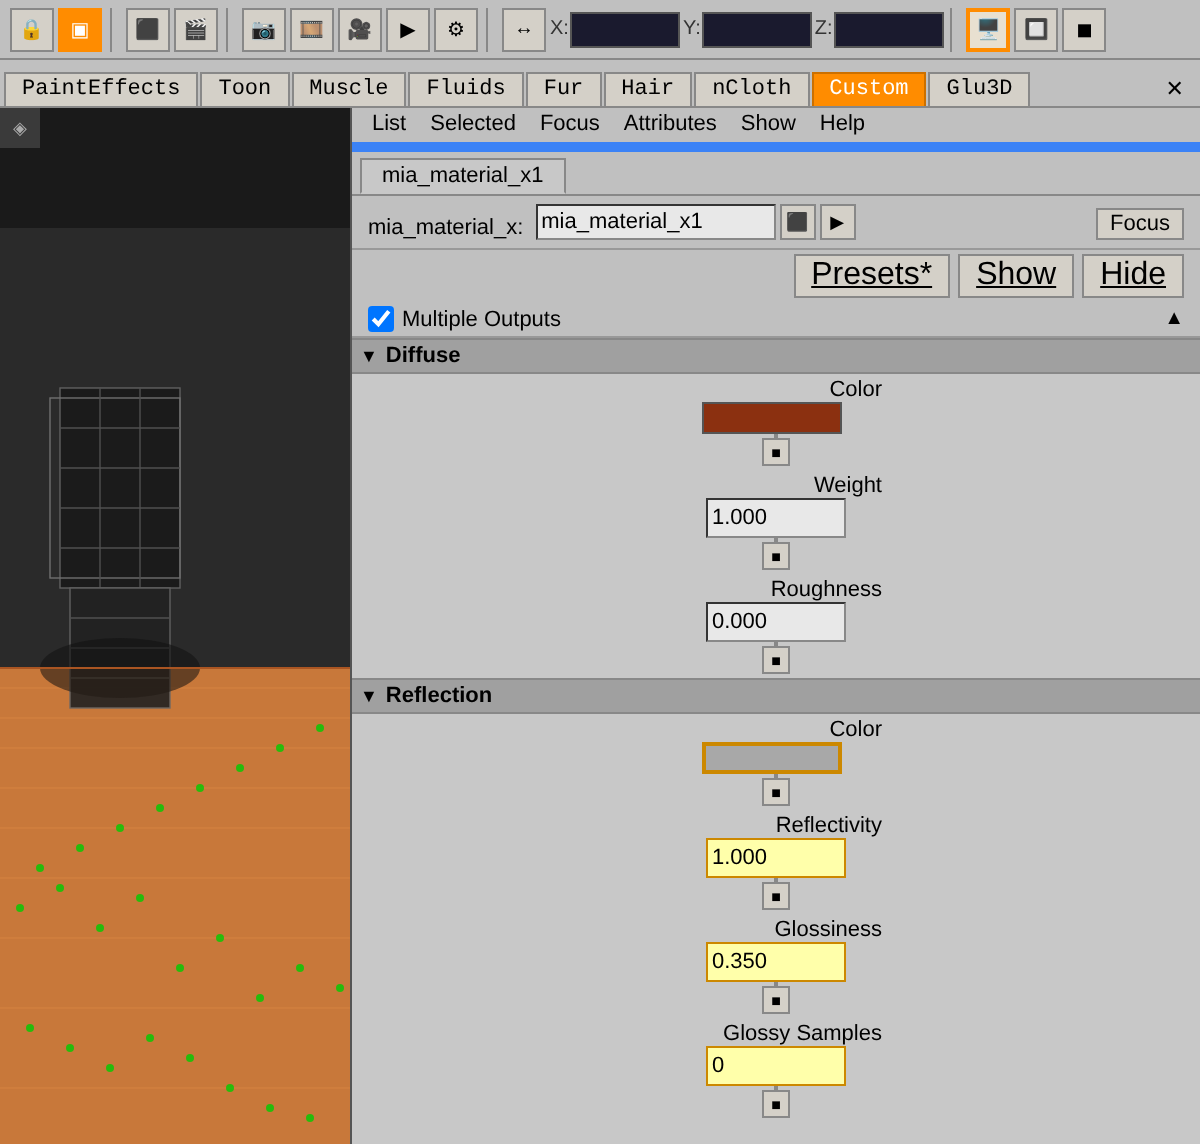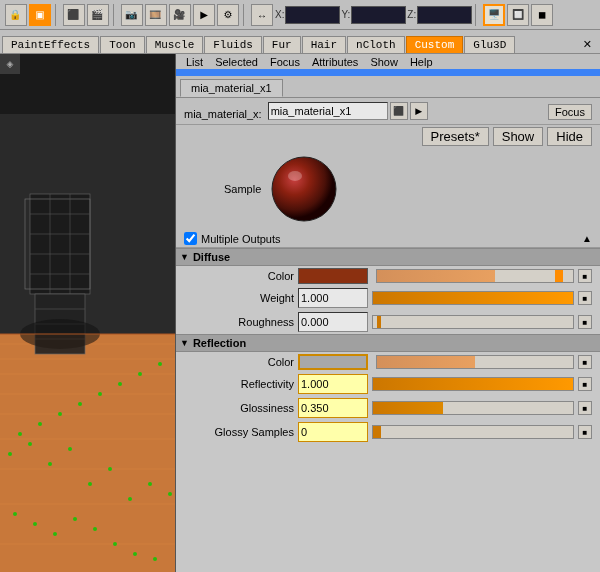--- a/index.html
+++ b/index.html
@@ -112,23 +112,23 @@
       display: flex;
       flex-direction: column;
       overflow: hidden;
     }
 
     
     #attr-header {
       height: 22px;
       background: #c0c0c0;
       display: flex;
-      align-items: center;
+      align-items: flex-start;
       padding: 0 4px;
-      border-bottom: 7px solid #3b82f6;
+      border-bottom: 5px solid #3b82f6;
     }
     .attr-menu-item {
       padding: 2px 6px;
       font-size: 11px;
       cursor: pointer;
       color: #000;
     }
 
     
     #tab-bar {
@@ -186,23 +186,24 @@
       display: flex;
       align-items: center;
       justify-content: flex-end;
       padding: 2px 8px;
       background: #c0c0c0;
     }
     .action-btn {
       padding: 1px 8px;
       background: #d4d0c8;
       border: 1px solid #888;
-      font-size: 13px;
+      font-size: 16px;
       cursor: pointer;
       margin-left: 4px;
+      text-decoration: underline;
     }
 
     
     #sample-row {
       display: flex;
       align-items: center;
       padding: 6px 8px;
       background: #c0c0c0;
     }
     .sample-label {
@@ -258,20 +259,21 @@
     }
     .checkbox-label input { margin-right: 4px; }
 
     
     .attr-row {
       display: flex;
       align-items: center;
       padding: 2px 8px;
       background: #c8c8c8;
       min-height: 20px;
+      flex-direction: column;
     }
     .attr-label {
       width: 110px;
       font-size: 11px;
       color: #000;
       text-align: right;
       margin-right: 4px;
       flex-shrink: 0;
     }
     .attr-color-box {
@@ -473,37 +475,20 @@
       <div class="icon-btn">▶</div>
       <button class="focus-btn">Focus</button>
     </div>
 
     <div id="action-row">
       <button class="action-btn">Presets*</button>
       <button class="action-btn">Show</button>
       <button class="action-btn">Hide</button>
     </div>
 
-    <div id="sample-row">
-      <span class="sample-label">Sample</span>
-      <svg id="sample-sphere" width="70" height="70">
-        <defs>
-          <radialGradient id="sphereGrad" cx="35%" cy="35%" r="60%">
-            <stop offset="0%" stop-color="#c84040"></stop>
-            <stop offset="40%" stop-color="#8B2010"></stop>
-            <stop offset="80%" stop-color="#4a1008"></stop>
-            <stop offset="100%" stop-color="#1a0000"></stop>
-          </radialGradient>
-        </defs>
-        <circle cx="35" cy="35" r="32" fill="url(#sphereGrad)"></circle>
-        <circle cx="35" cy="35" r="32" fill="none" stroke="#222" stroke-width="1"></circle>
-
-        <ellipse cx="26" cy="22" rx="7" ry="5" fill="white" opacity="0.25"></ellipse>
-      </svg>
-    </div>
 
     <div id="attrs-scroll">
 
       <div class="multi-outputs">
         <label class="checkbox-label">
           <input type="checkbox" checked="" style="">
           <span>Multiple Outputs</span>
         </label>
         <span style="margin-left:auto; font-size:10px;">▲</span>
       </div>

